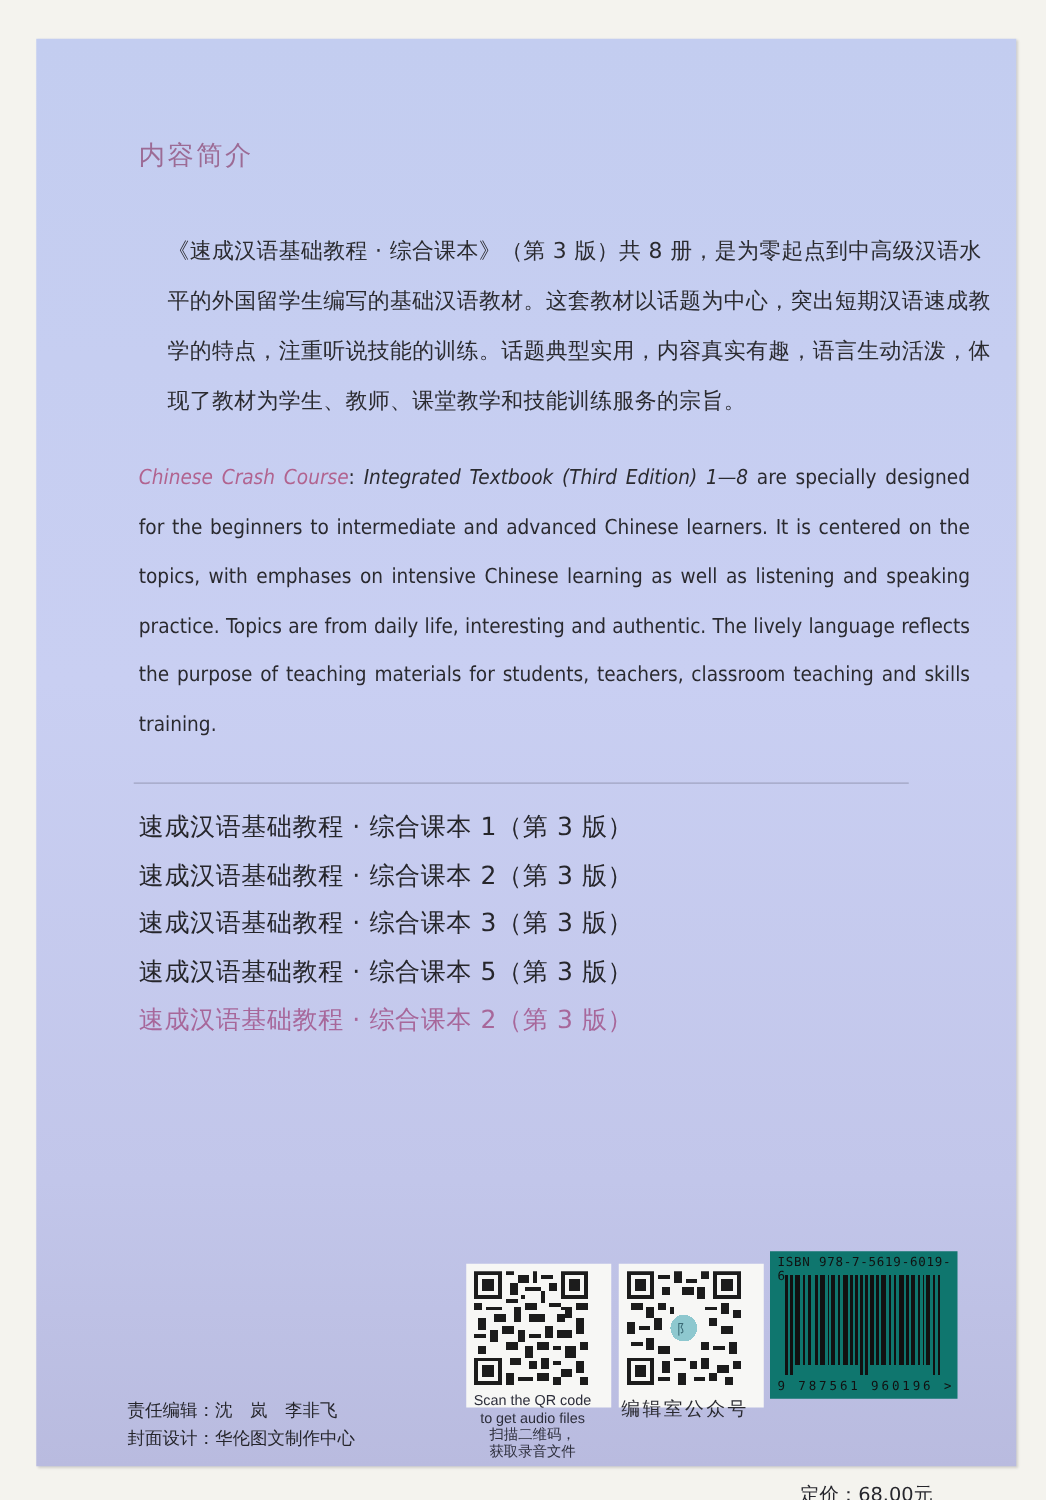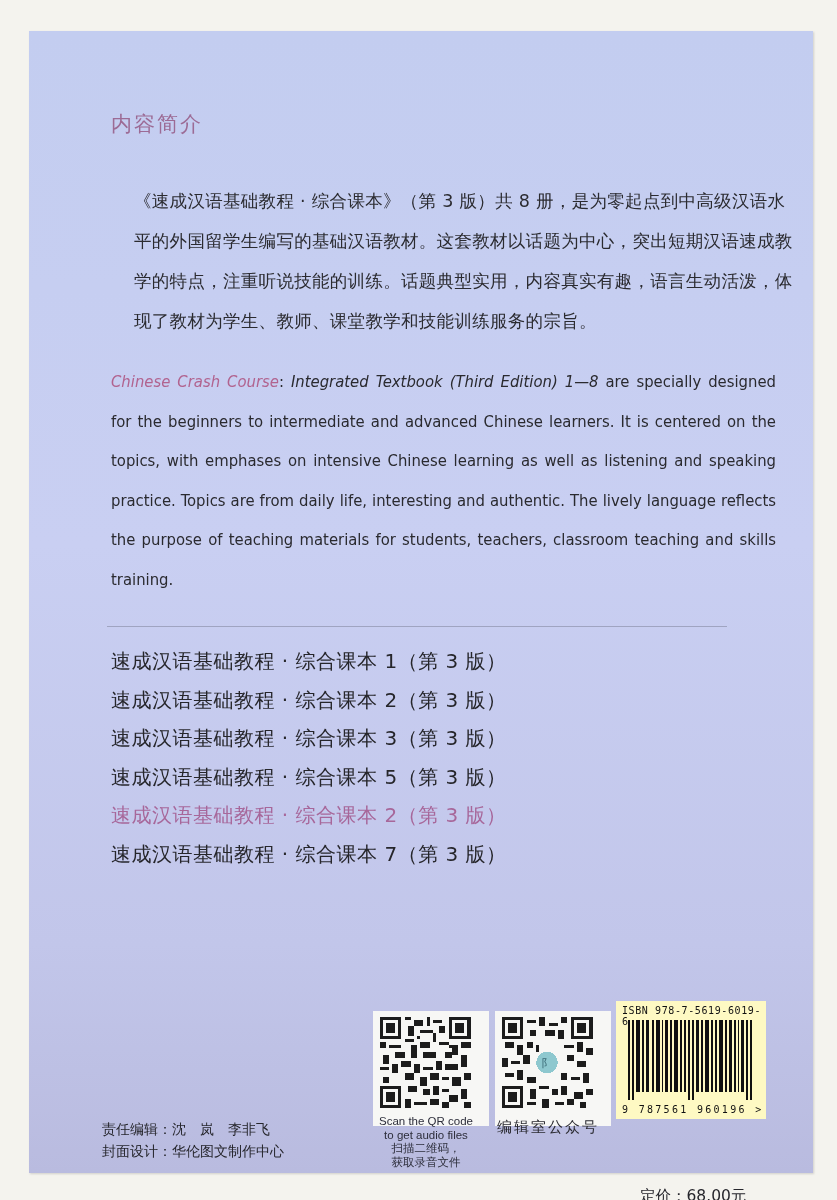--- a/index.html
+++ b/index.html
@@ -55,21 +55,21 @@
     left: 367px; top: 1115px; width: 118px; text-align: center;
     font-family: "Liberation Sans", sans-serif;
     font-size: 11.5px; line-height: 13.5px; color: #2d2e3b;
   }
   .qr2-caption {
     left: 494px; top: 1118px; width: 108px; text-align: center;
     font-size: 15px; color: #2a2a30; letter-spacing: 2px;
   }
   .isbn-box {
     left: 616px; top: 1001px; width: 150px; height: 118px;
-    background: #fef9c3;
+    background: #0f766e;
   }
   .isbn-text {
     left: 6px; top: 4px; font-family: "DejaVu Sans Mono", monospace;
     font-size: 10px; letter-spacing: 0.6px; color: #111;
   }
   .isbn-digits {
     left: 6px; bottom: 4px; font-family: "DejaVu Sans Mono", monospace;
     font-size: 10px; letter-spacing: 2.3px; color: #111;
   }
   .price {
@@ -95,21 +95,20 @@
 </div>
 
 <div class="abs divider"></div>
 
 <div class="abs series">
   <div class="series-item">速成汉语基础教程 · 综合课本 1（第 3 版）</div>
   <div class="series-item">速成汉语基础教程 · 综合课本 2（第 3 版）</div>
   <div class="series-item">速成汉语基础教程 · 综合课本 3（第 3 版）</div>
   <div class="series-item">速成汉语基础教程 · 综合课本 5（第 3 版）</div>
   <div class="series-item current">速成汉语基础教程 · 综合课本 2（第 3 版）</div>
-  <div class="series-item">速成汉语基础教程 · 综合课本 7（第 3 版）</div>
 </div>
 
 <div class="abs qr-box qr1">
   <svg width="92" height="91" viewBox="0 0 29 29" shape-rendering="crispEdges">
     <rect width="29" height="29" fill="#f7f7f5"></rect>
     <g fill="#1c1c1c">
       <rect x="0" y="0" width="7" height="7"></rect>
         <rect x="1" y="1" width="5" height="5" fill="#f7f7f5"></rect>
         <rect x="2" y="2" width="3" height="3"></rect>
       <rect x="22" y="0" width="7" height="7"></rect>

